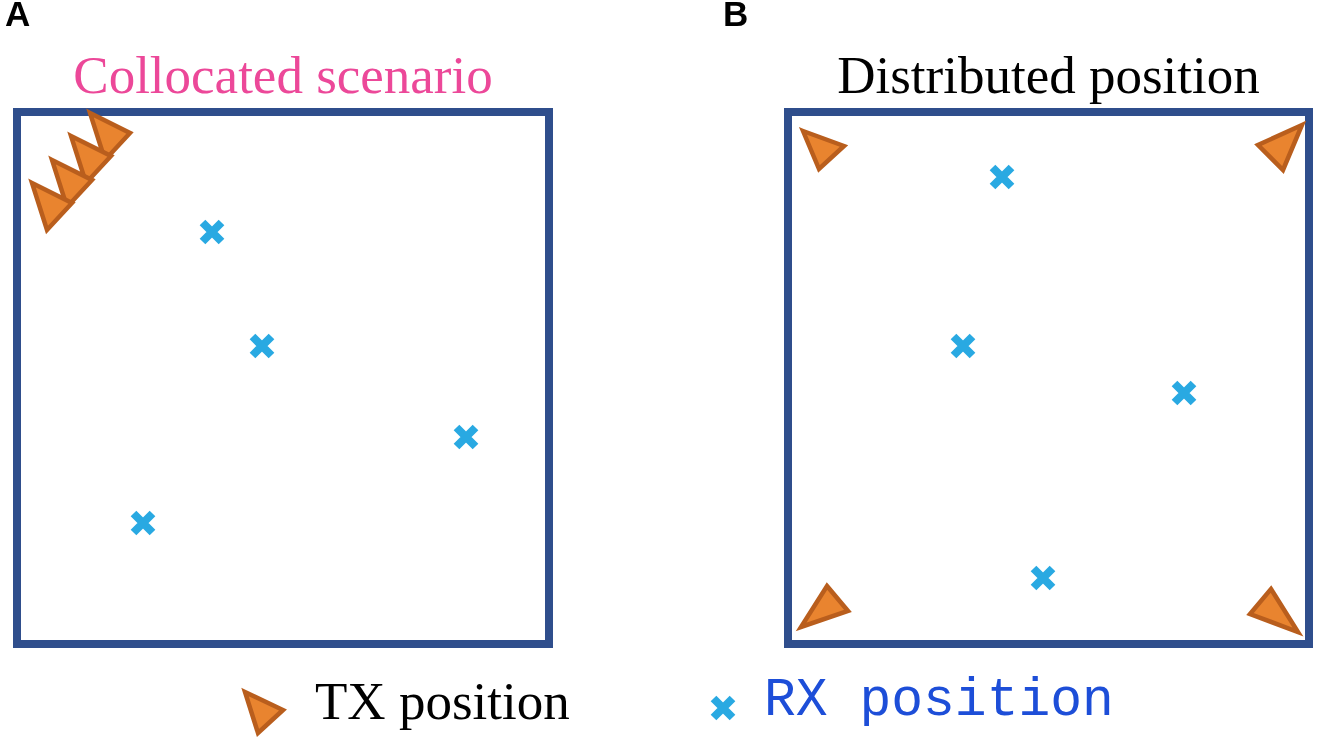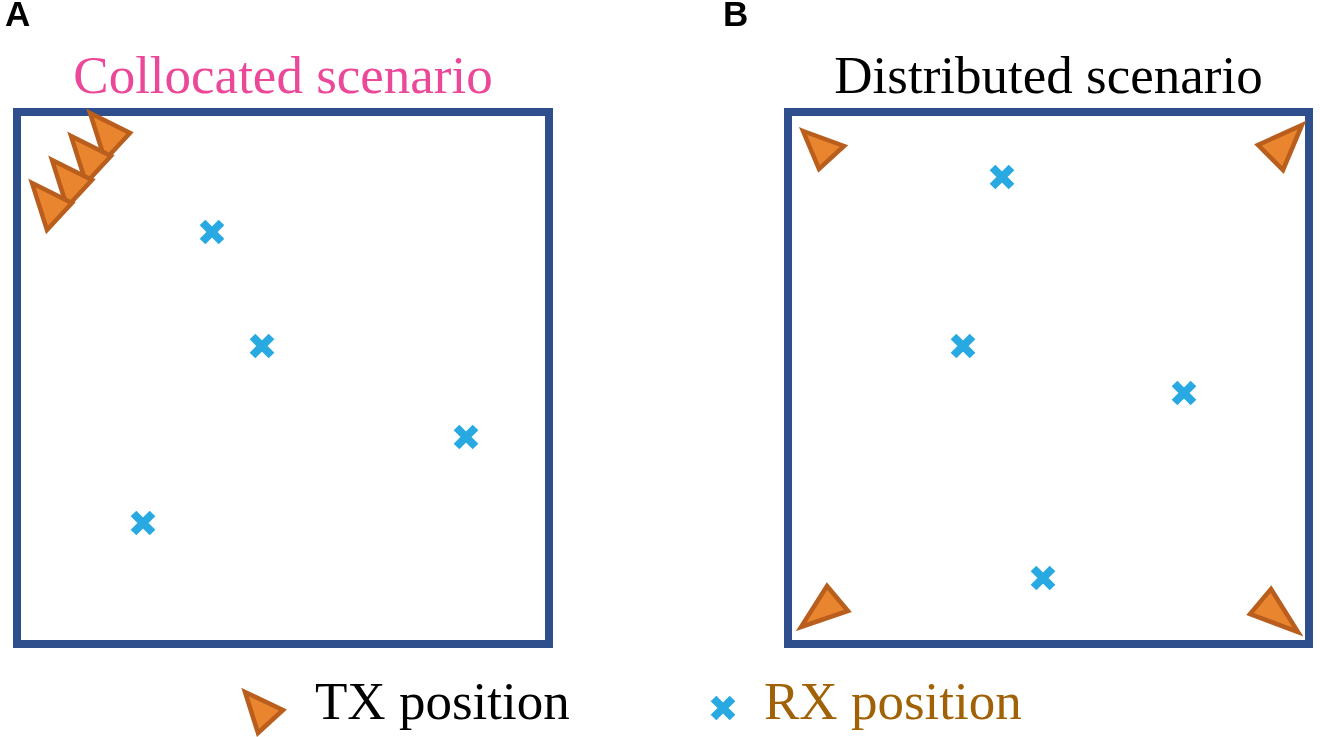--- a/index.html
+++ b/index.html
@@ -64,21 +64,21 @@
 <body>
 
 <div class="figure">
 
   <div class="panel-label" id="label-a">A</div>
 
   <div class="panel-label" id="label-b">B</div>
 
   <div class="panel-title" id="title-a" style="color: #ec4899;">Collocated scenario</div>
 
-  <div class="panel-title" id="title-b" style="color: rgb(0, 0, 0);">Distributed scenario</div>
+  <div class="panel-title" id="title-b" style="color: rgb(0, 0, 0);">Distributed position</div>
 
   <div class="scenario-box" id="box-a" style="border-color: rgb(47, 78, 140);"></div>
 
   <div class="scenario-box" id="box-b" style="border-color: rgb(47, 78, 140);"></div>
 
   <svg id="markers-svg" viewBox="0 0 1320 737" xmlns="http://www.w3.org/2000/svg">
       <polygon points="90,113 130,133 105,160" fill="#E9842F" stroke="#B95E1D" stroke-width="4.5" stroke-linejoin="miter"></polygon>
       <polygon points="71,136 111,156 86,183" fill="#E9842F" stroke="#B95E1D" stroke-width="4.5" stroke-linejoin="miter"></polygon>
       <polygon points="52,160 92,180 67,207" fill="#E9842F" stroke="#B95E1D" stroke-width="4.5" stroke-linejoin="miter"></polygon>
       <polygon points="32,183 72,203 47,230" fill="#E9842F" stroke="#B95E1D" stroke-width="4.5" stroke-linejoin="miter"></polygon>
@@ -93,15 +93,15 @@
       <path d="M 992.5 167.5 L 1011.5 186.5 M 992.5 186.5 L 1011.5 167.5" stroke="#29A9E2" stroke-width="8" stroke-linecap="butt" fill="none"></path>
       <path d="M 953.5 336.5 L 972.5 355.5 M 953.5 355.5 L 972.5 336.5" stroke="#29A9E2" stroke-width="8" stroke-linecap="butt" fill="none"></path>
       <path d="M 1174.5 383.5 L 1193.5 402.5 M 1174.5 402.5 L 1193.5 383.5" stroke="#29A9E2" stroke-width="8" stroke-linecap="butt" fill="none"></path>
       <path d="M 1033.5 568.5 L 1052.5 587.5 M 1033.5 587.5 L 1052.5 568.5" stroke="#29A9E2" stroke-width="8" stroke-linecap="butt" fill="none"></path>
       <polygon points="245,692 283,710 258,733" fill="#E9842F" stroke="#B95E1D" stroke-width="4.5" stroke-linejoin="miter"></polygon>
       <path d="M 713.5 698.5 L 732.5 717.5 M 713.5 717.5 L 732.5 698.5" stroke="#29A9E2" stroke-width="8" stroke-linecap="butt" fill="none"></path>
     </svg>
 
   <div class="legend-label" id="legend-tx-label" style="color: rgb(0, 0, 0);">TX position</div>
 
-  <div class="legend-label" id="legend-rx-label" style="color: #a16207;">RX position</div>
+  <div class="legend-label" id="legend-rx-label" style="color: #1d4ed8; font-family: Liberation Mono, monospace;">RX position</div>
 
 </div>
 
 </body></html>

